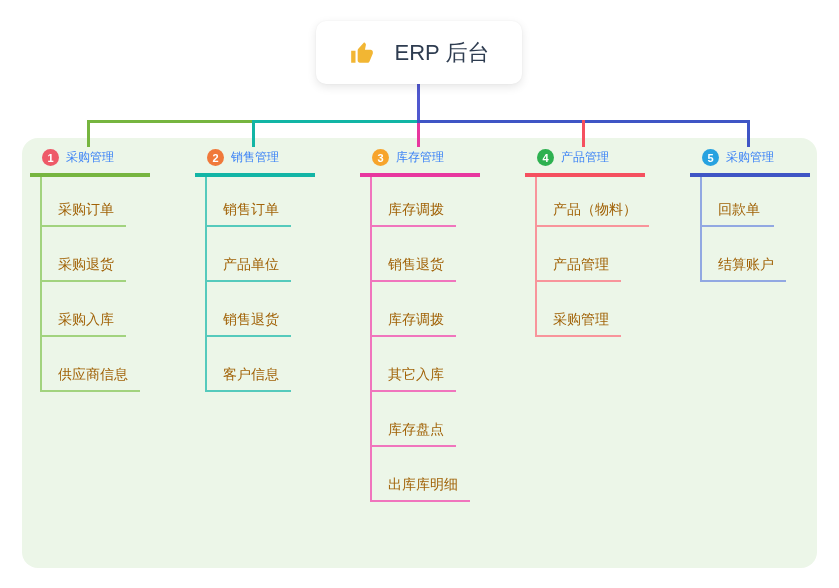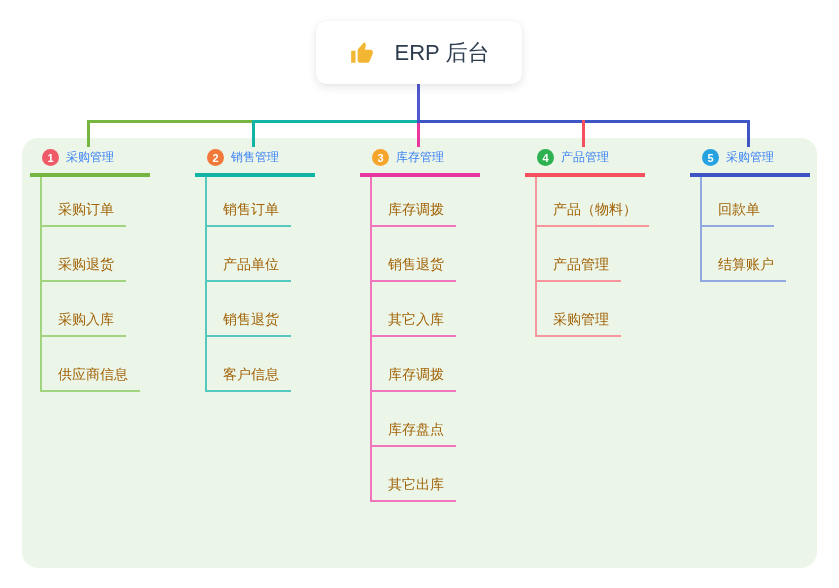--- a/index.html
+++ b/index.html
@@ -104,24 +104,24 @@
   </div>
 
   <div class="branch branch-3" style="--main: #e8379f; --light: #f075bd; --badge: #f7a42c;">
     <div class="branch-header">
       <span class="badge">3</span>
       <span class="branch-label">库存管理</span>
     </div>
     <div class="children">
         <div class="mm-child">库存调拨</div>
         <div class="mm-child">销售退货</div>
+        <div class="mm-child">库存调拨</div>
         <div class="mm-child">其它入库</div>
-        <div class="mm-child">库存调拨</div>
         <div class="mm-child">库存盘点</div>
-        <div class="mm-child">其它出库</div>
+        <div class="mm-child">出库库明细</div>
       </div>
   </div>
 
   <div class="branch branch-4" style="--main: #f5505f; --light: #f8949b; --badge: #2eb150;">
     <div class="branch-header">
       <span class="badge">4</span>
       <span class="branch-label">产品管理</span>
     </div>
     <div class="children">
         <div class="mm-child">产品（物料）</div>

